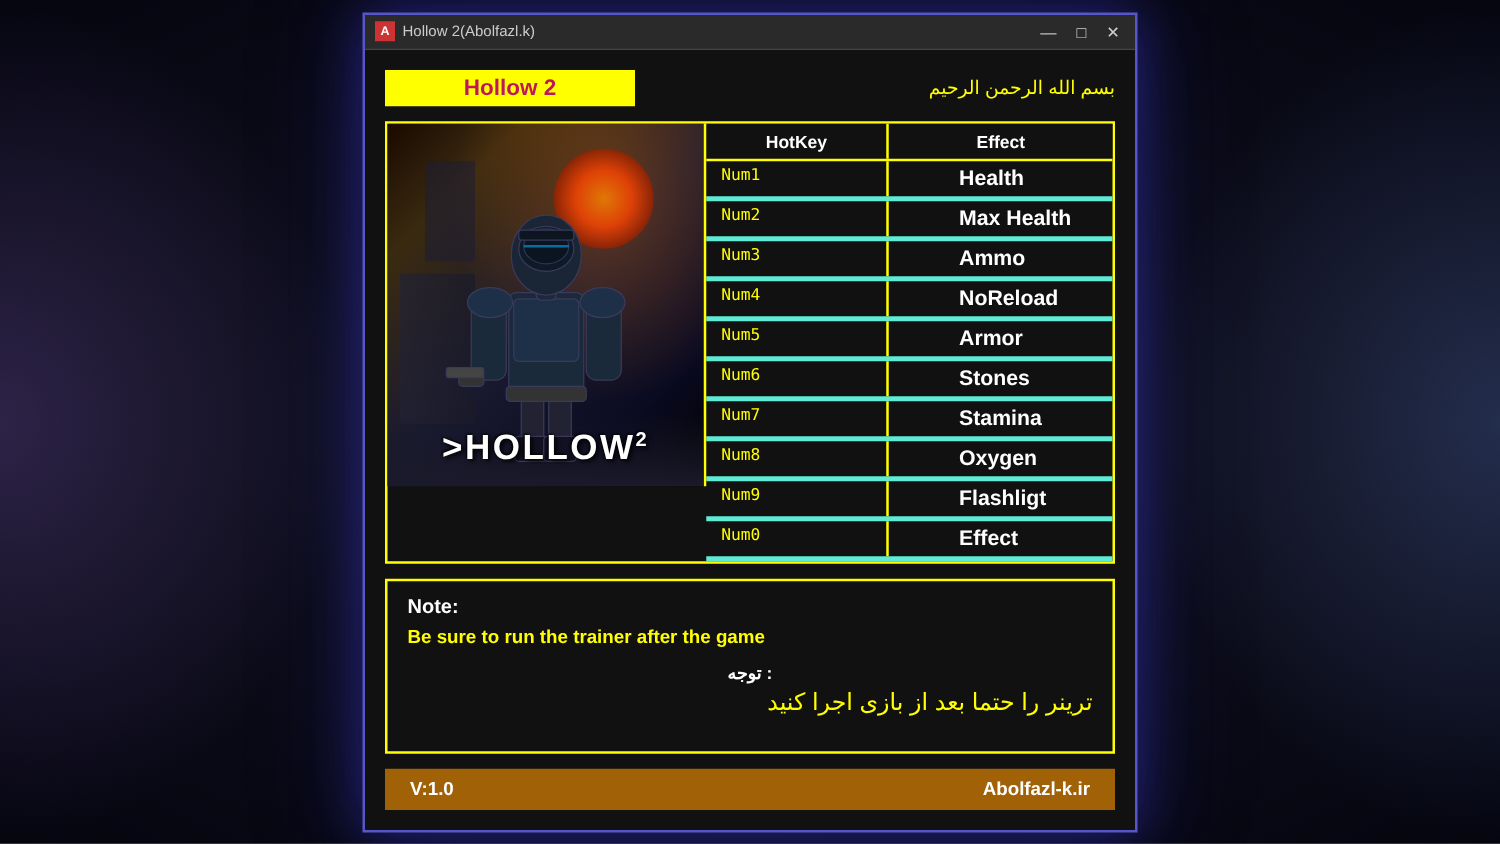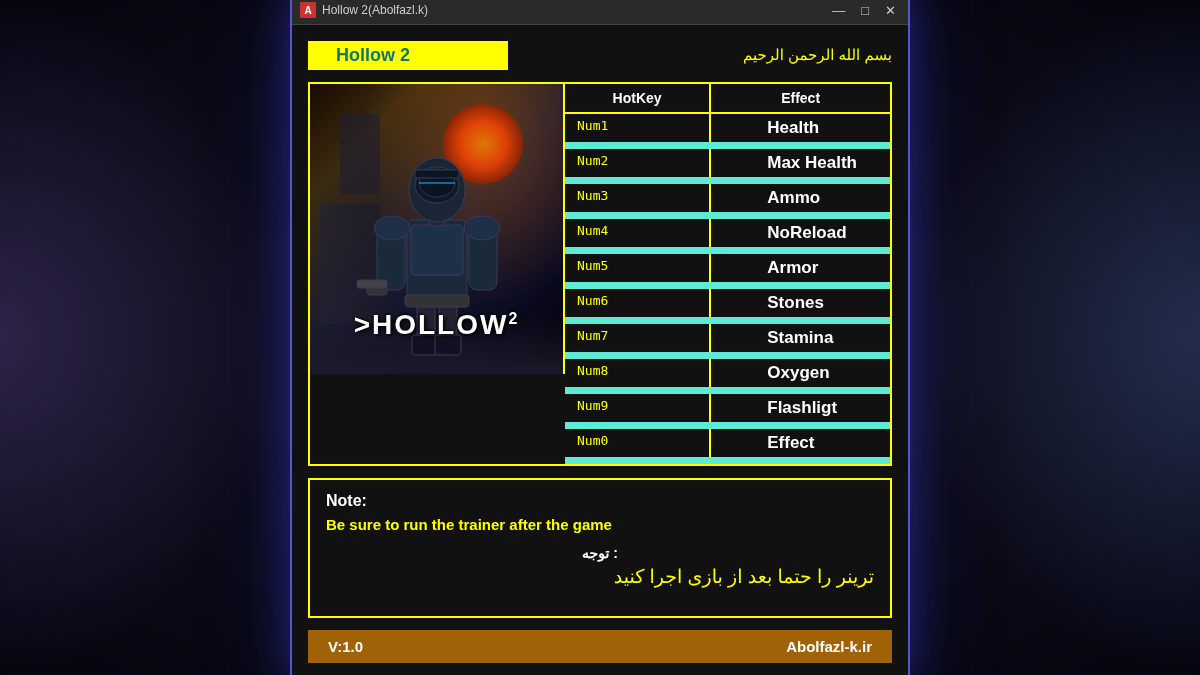--- a/index.html
+++ b/index.html
@@ -94,25 +94,26 @@
 
     
     .header-row {
       display: flex;
       align-items: center;
       justify-content: space-between;
       margin-bottom: 12px;
     }
     .game-title {
       background: #ffff00;
-      color: #0f766e;
+      color: #be185d;
       font-weight: bold;
       font-size: 18px;
-      padding: 4px 28px;
+      padding: 4px 18px;
       min-width: 200px;
+      text-align: center;
     }
     .arabic-text {
       color: #ffff00;
       font-size: 15px;
       direction: rtl;
     }
 
     
     .main-panel {
       display: flex;
@@ -184,21 +185,21 @@
     .character {
       position: relative;
       z-index: 2;
       margin-bottom: 10px;
       text-align: center;
     }
 
     
     .game-logo-overlay {
       position: absolute;
-      bottom: 33px;
+      bottom: 15px;
       left: 0;
       right: 0;
       text-align: center;
       z-index: 3;
     }
     .game-logo-text {
       font-family: 'Impact', sans-serif;
       font-size: 28px;
       font-weight: 900;
       color: white;
@@ -236,21 +237,21 @@
       padding: 6px 4px;
     }
 
     .table-rows {
       flex: 1;
       display: flex;
       flex-direction: column;
     }
     .table-row {
       display: flex;
-      border-bottom: 7px solid #5eead4;
+      border-bottom: 4px solid #5eead4;
     }
     .col-hotkey {
       width: 45%;
       padding: 4px 12px;
       color: #ffff00;
       font-size: 13px;
       border-right: 2px solid #ffff00;
       font-family: monospace;
     }
     .col-effect {

